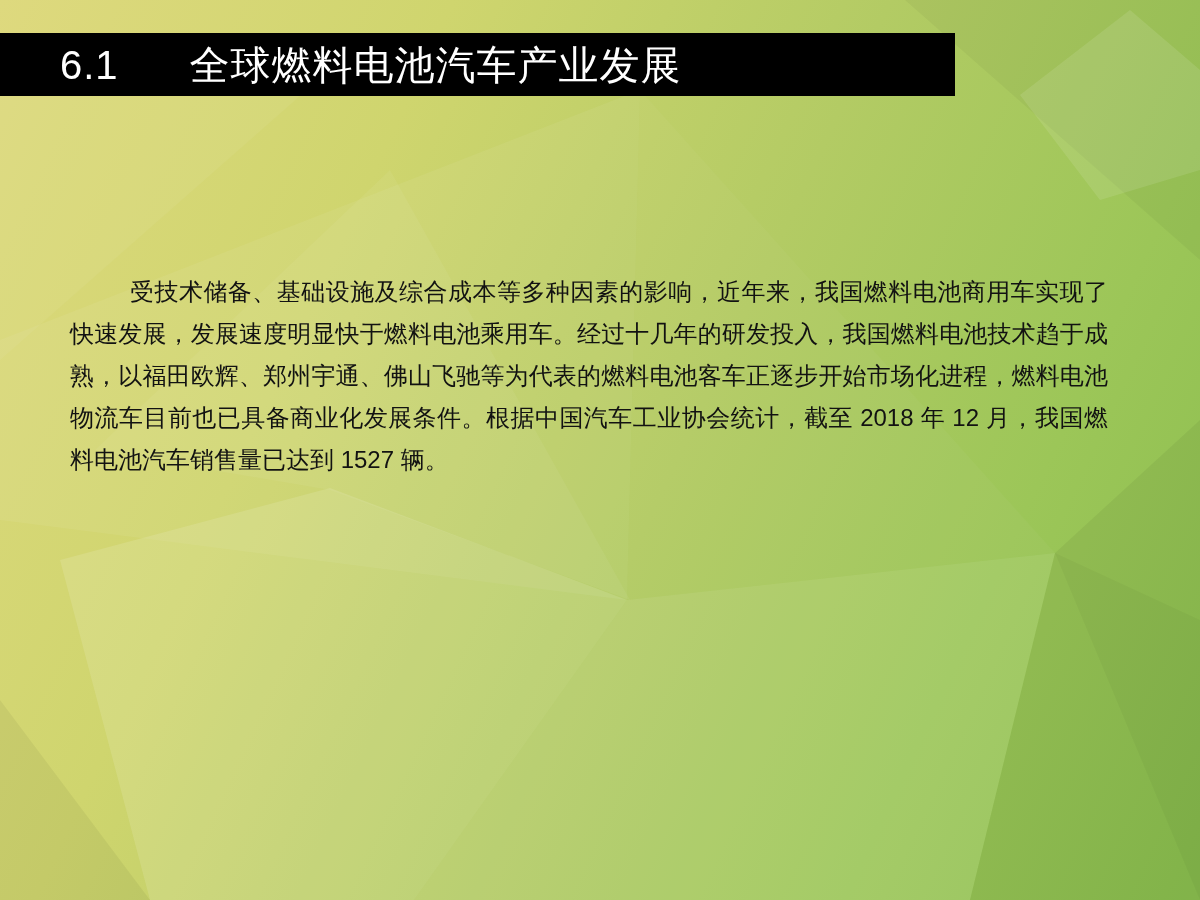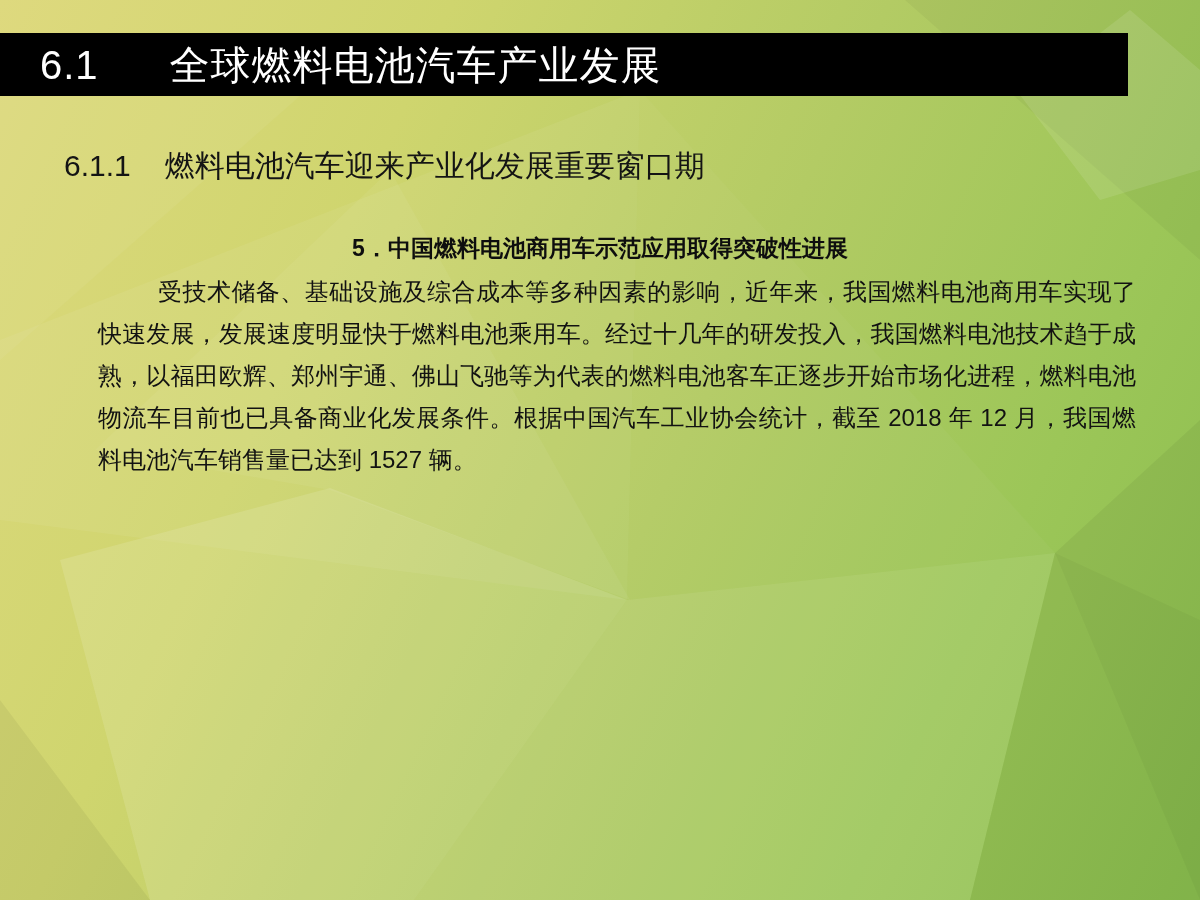--- a/index.html
+++ b/index.html
@@ -19,26 +19,26 @@
     position: absolute;
     inset: 0;
     width: 1200px;
     height: 900px;
     display: block;
   }
   .header-bar {
     position: absolute;
     top: 33px;
     left: 0;
-    width: 1128px;
+    width: 955px;
     height: 63px;
     background: #000000;
     display: flex;
     align-items: center;
-    padding-left: 40px;
+    padding-left: 60px;
     color: #ffffff;
   }
   .header-number {
     font-size: 40px;
     line-height: 1;
     letter-spacing: 1px;
   }
   .header-title {
     font-size: 40px;
     line-height: 1;
@@ -69,21 +69,21 @@
     width: 1040px;
     text-align: center;
     font-size: 23px;
     font-weight: bold;
     color: #0e0e0e;
     line-height: 30px;
   }
   .body-paragraph {
     position: absolute;
     top: 271px;
-    left: 98px;
+    left: 70px;
     width: 1038px;
     font-size: 24px;
     line-height: 42px;
     color: #121212;
     text-align: justify;
     text-indent: 60px;
     text-justify: inter-ideograph;
   }
 </style>
 </head>
@@ -112,22 +112,17 @@
     <polygon points="0,96 300,96 0,360" fill="#ffffff" opacity="0.05"></polygon>
 
     <polygon points="627,600 640,90 1055,553" fill="#ffffff" opacity="0.03"></polygon>
   </svg>
 
   <div class="header-bar">
     <span class="header-number">6.1</span>
     <span class="header-title">全球燃料电池汽车产业发展</span>
   </div>
 
-  <div class="section-heading">
-    <span class="section-number">6.1.1</span>
-    <span class="section-title">燃料电池汽车迎来产业化发展重要窗口期</span>
-  </div>
 
-  <div class="subheading">5．中国燃料电池商用车示范应用取得突破性进展</div>
 
   <div class="body-paragraph">受技术储备、基础设施及综合成本等多种因素的影响，近年来，我国燃料电池商用车实现了快速发展，发展速度明显快于燃料电池乘用车。经过十几年的研发投入，我国燃料电池技术趋于成熟，以福田欧辉、郑州宇通、佛山飞驰等为代表的燃料电池客车正逐步开始市场化进程，燃料电池物流车目前也已具备商业化发展条件。根据中国汽车工业协会统计，截至 2018 年 12 月，我国燃料电池汽车销售量已达到 1527 辆。</div>
 
 </div>
 
 </body></html>

